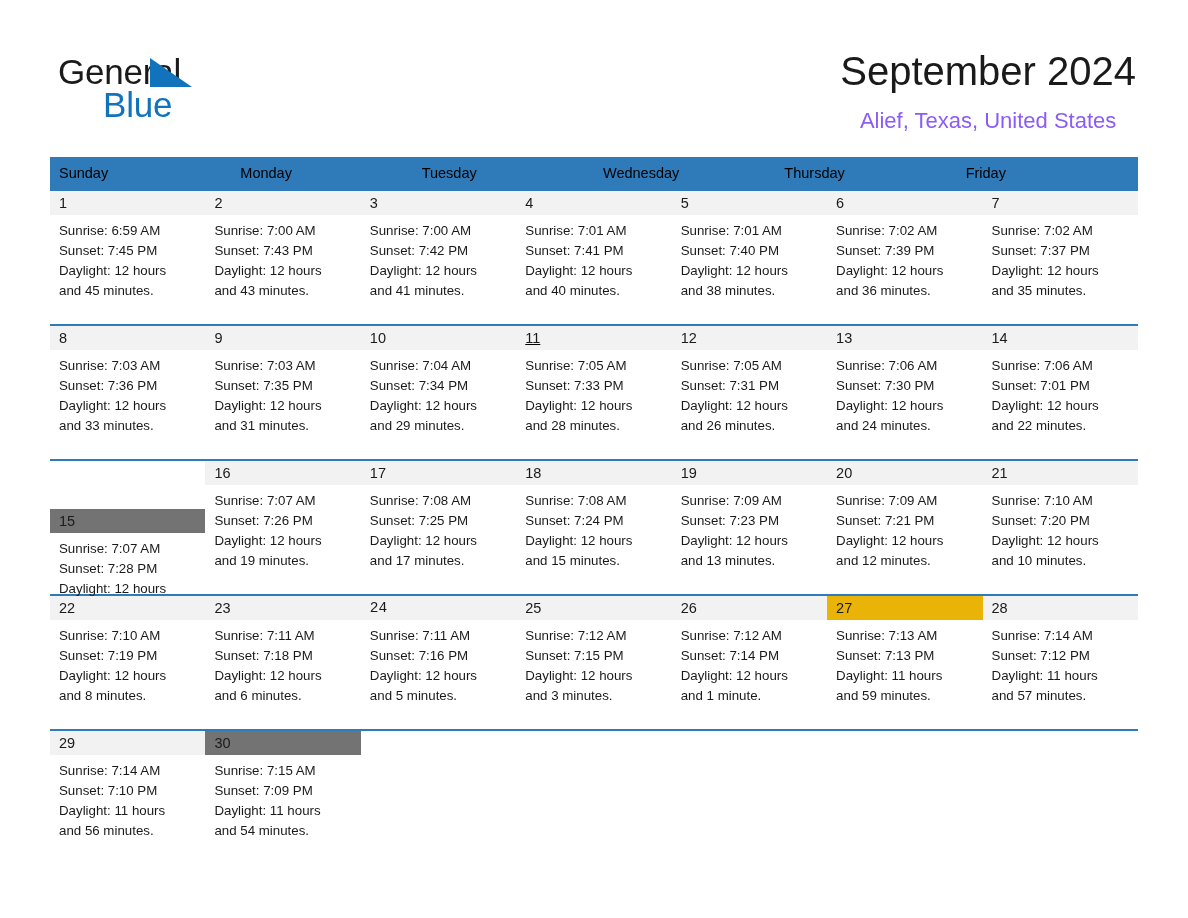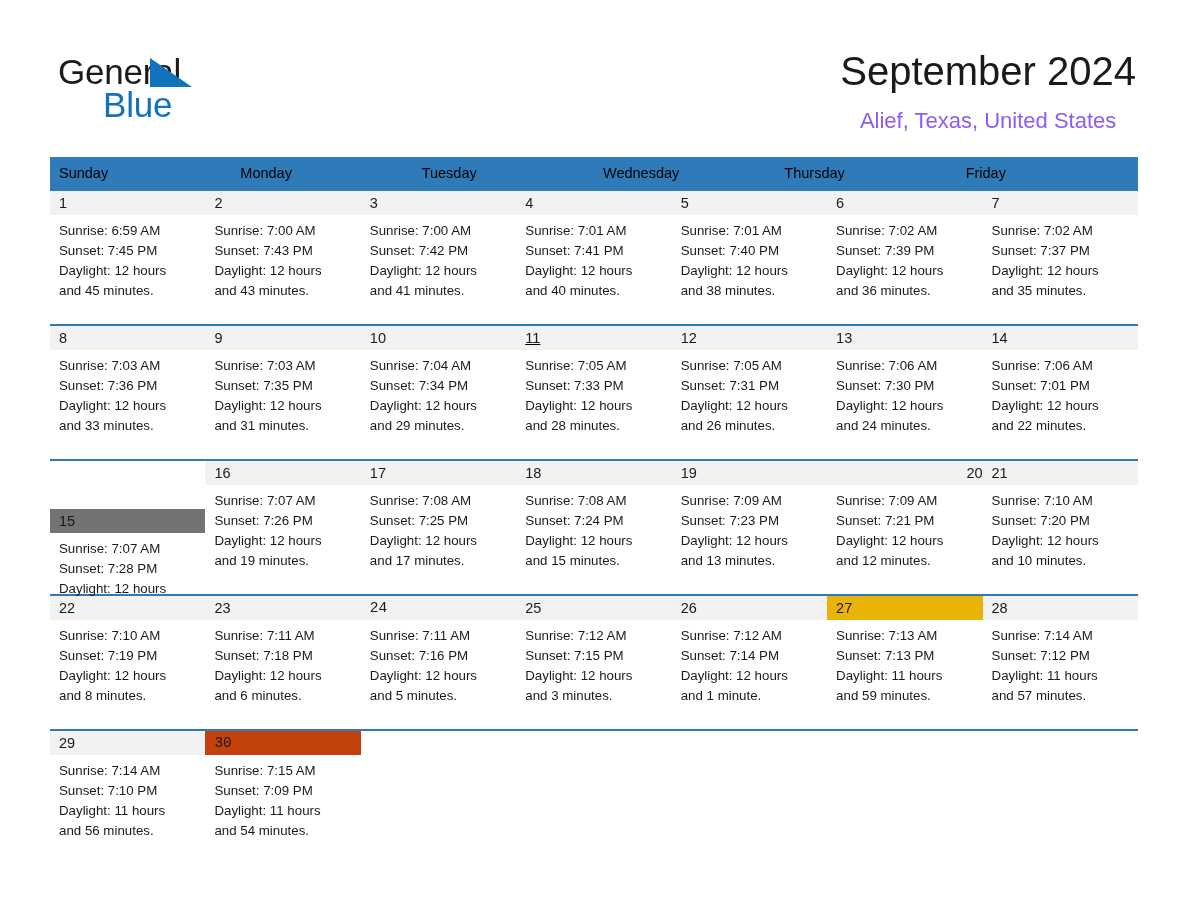--- a/index.html
+++ b/index.html
@@ -383,21 +383,21 @@
             <span class="daynum">19</span>
           </div>
         <div class="day-lines">
           <div class="day-line">Sunrise: 7:09 AM</div>
           <div class="day-line">Sunset: 7:23 PM</div>
           <div class="day-line">Daylight: 12 hours</div>
           <div class="day-line">and 13 minutes.</div>
         </div>
       </div>
       <div class="day-cell filled">
-        <div class="daynum-band" style="background: rgb(242, 242, 242); text-align: right;">
+        <div class="daynum-band" style="background: rgb(242, 242, 242);">
             <span class="daynum">20</span>
           </div>
         <div class="day-lines">
           <div class="day-line">Sunrise: 7:09 AM</div>
           <div class="day-line">Sunset: 7:21 PM</div>
           <div class="day-line">Daylight: 12 hours</div>
           <div class="day-line">and 12 minutes.</div>
         </div>
       </div>
       <div class="day-cell filled">
@@ -499,21 +499,21 @@
             <span class="daynum">29</span>
           </div>
         <div class="day-lines">
           <div class="day-line">Sunrise: 7:14 AM</div>
           <div class="day-line">Sunset: 7:10 PM</div>
           <div class="day-line">Daylight: 11 hours</div>
           <div class="day-line">and 56 minutes.</div>
         </div>
       </div>
       <div class="day-cell filled">
-        <div class="daynum-band" style="background: #c2410c; font-family: Liberation Mono, monospace;">
+        <div class="daynum-band" style="background: #737373;">
             <span class="daynum">30</span>
           </div>
         <div class="day-lines">
           <div class="day-line">Sunrise: 7:15 AM</div>
           <div class="day-line">Sunset: 7:09 PM</div>
           <div class="day-line">Daylight: 11 hours</div>
           <div class="day-line">and 54 minutes.</div>
         </div>
       </div>
       <div class="day-cell empty">

